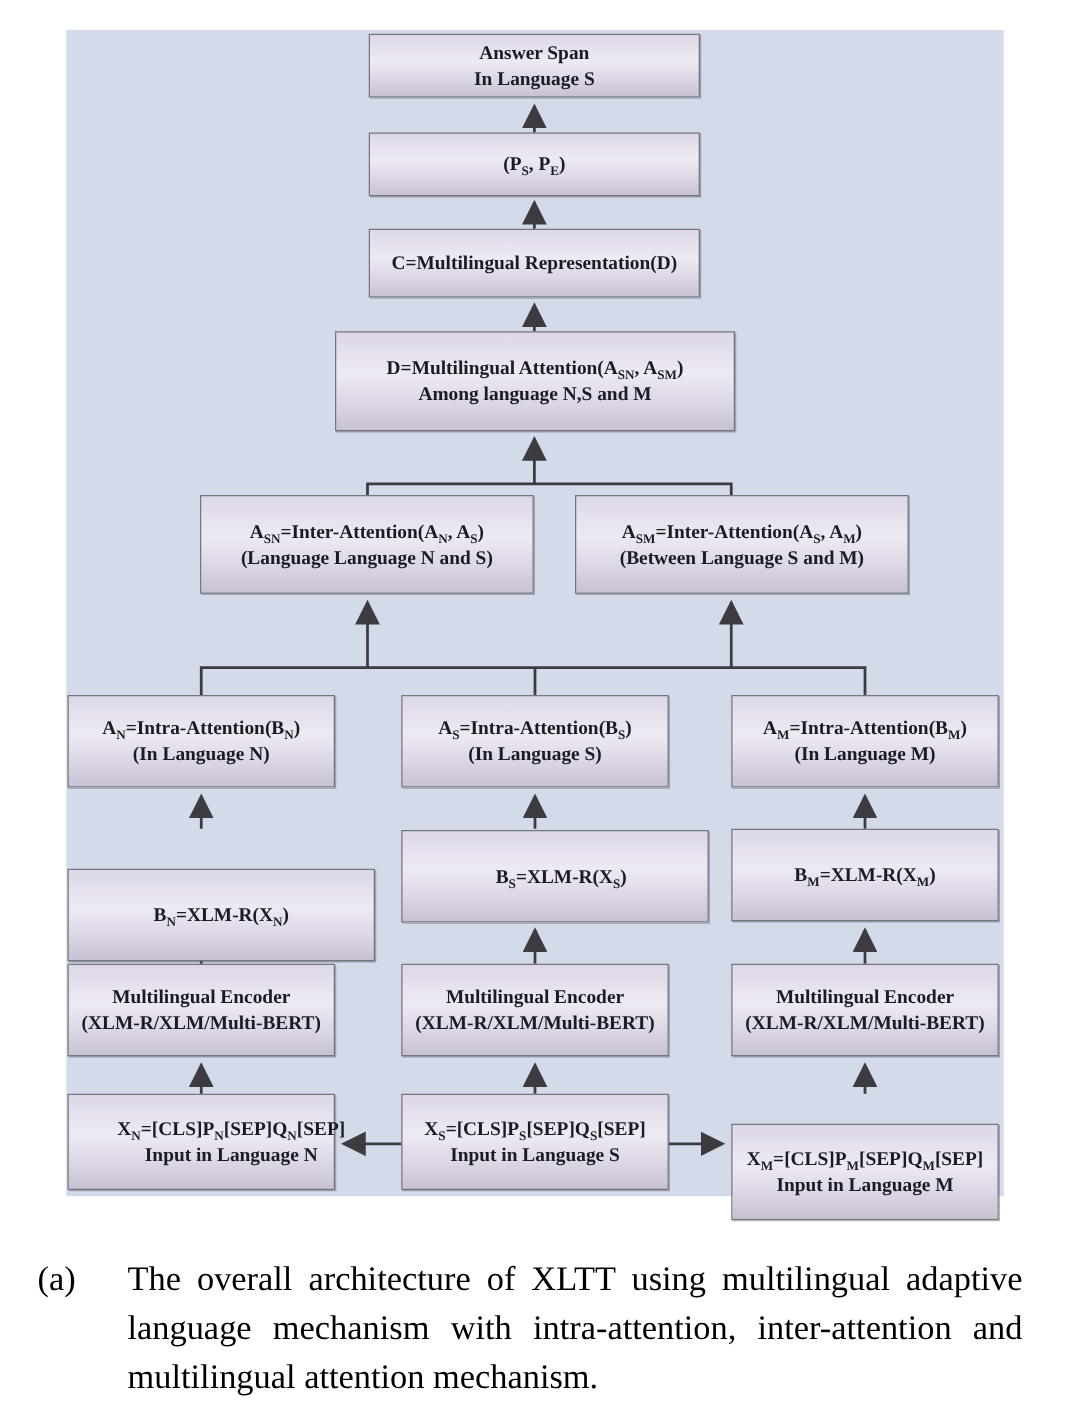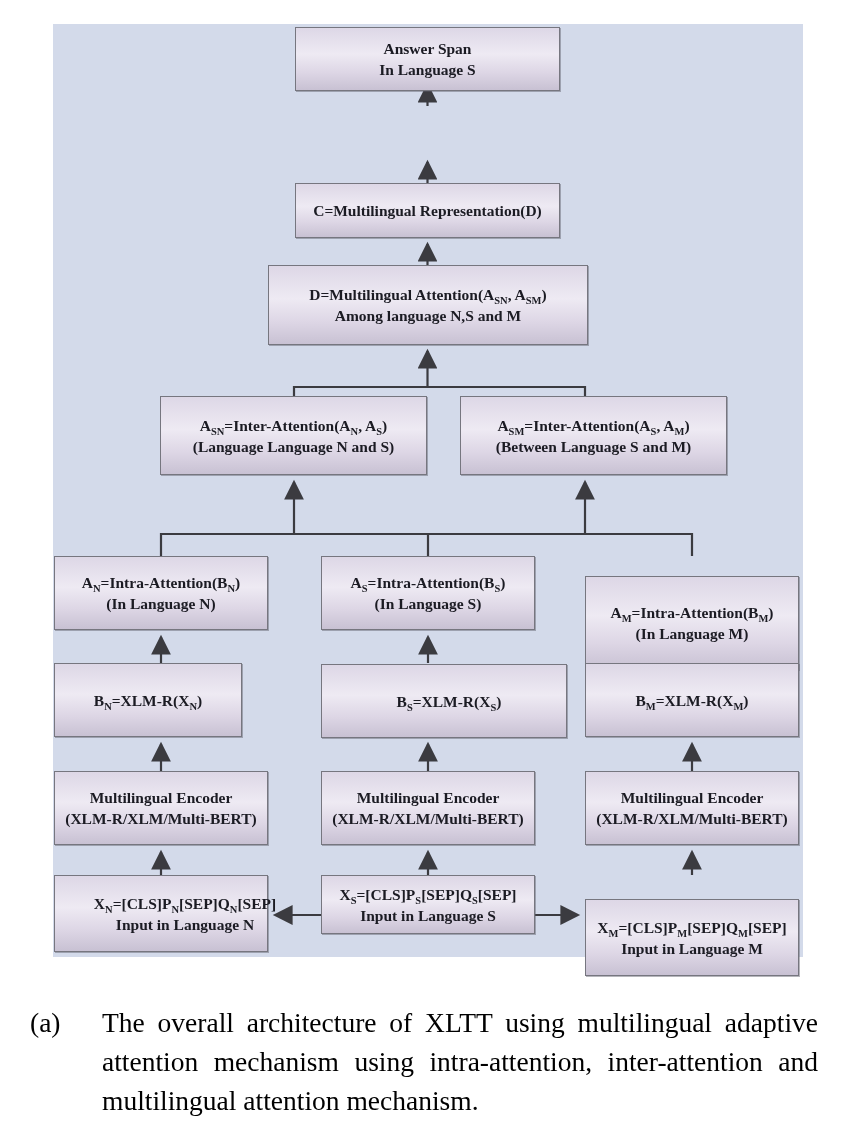--- a/index.html
+++ b/index.html
@@ -47,25 +47,28 @@
       <path d="M428,771 L428,744" marker-end="url(#ah)"></path>
       <path d="M692,771 L692,744" marker-end="url(#ah)"></path>
       <path d="M161,875 L161,852" marker-end="url(#ah)"></path>
       <path d="M428,875 L428,852" marker-end="url(#ah)"></path>
       <path d="M692,875 L692,852" marker-end="url(#ah)"></path>
       <path d="M321,915 L275,915" marker-end="url(#ah)"></path>
       <path d="M535,915 L578,915" marker-end="url(#ah)"></path>
     </g>
   </svg>
 
-  <div class="node" style="left:295px;top:27px;width:265px;height:64px;">
+  <div class="node" style="left:295px;top:27px;width:265px;height:51px;">
     <div class="l">Answer Span</div>
     <div class="l">In Language S</div>
   </div>
 
+  <div class="node" style="left:295px;top:106px;width:265px;height:51px;">
+    <div class="l">(P<sub>S</sub>, P<sub>E</sub>)</div>
+  </div>
 
   <div class="node" style="left:295px;top:183px;width:265px;height:55px;">
     <div class="l">C=Multilingual Representation(D)</div>
   </div>
 
   <div class="node" style="left:268px;top:265px;width:320px;height:80px;">
     <div class="l">D=Multilingual Attention(A<sub>SN</sub>, A<sub>SM</sub>)</div>
     <div class="l">Among language N,S and M</div>
   </div>
 
@@ -82,26 +85,26 @@
   <div class="node" style="left:54px;top:556px;width:214px;height:74px;">
     <div class="l">A<sub>N</sub>=Intra-Attention(B<sub>N</sub>)</div>
     <div class="l">(In  Language N)</div>
   </div>
 
   <div class="node" style="left:321px;top:556px;width:214px;height:74px;">
     <div class="l">A<sub>S</sub>=Intra-Attention(B<sub>S</sub>)</div>
     <div class="l">(In  Language S)</div>
   </div>
 
-  <div class="node" style="left:585px;top:556px;width:214px;height:94px;margin-top:20px;">
+  <div class="node" style="left:585px;top:556px;width:214px;height:74px;">
     <div class="l">A<sub>M</sub>=Intra-Attention(B<sub>M</sub>)</div>
     <div class="l">(In Language M)</div>
   </div>
 
-  <div class="node" style="left:54px;top:663px;width:188px;height:74px;">
+  <div class="node" style="left:54px;top:695px;width:246px;height:74px;">
     <div class="l">B<sub>N</sub>=XLM-R(X<sub>N</sub>)</div>
   </div>
 
   <div class="node" style="left:321px;top:664px;width:246px;height:74px;padding-left:10px;">
     <div class="l">B<sub>S</sub>=XLM-R(X<sub>S</sub>)</div>
   </div>
 
   <div class="node" style="left:585px;top:663px;width:214px;height:74px;">
     <div class="l">B<sub>M</sub>=XLM-R(X<sub>M</sub>)</div>
   </div>
@@ -119,27 +122,27 @@
   <div class="node" style="left:585px;top:771px;width:214px;height:74px;">
     <div class="l">Multilingual Encoder</div>
     <div class="l">(XLM-R/XLM/Multi-BERT)</div>
   </div>
 
   <div class="node" style="left:54px;top:875px;width:214px;height:77px;padding-left:48px;">
     <div class="l">X<sub>N</sub>=[CLS]P<sub>N</sub>[SEP]Q<sub>N</sub>[SEP]</div>
     <div class="l">Input in Language N</div>
   </div>
 
-  <div class="node" style="left:321px;top:875px;width:214px;height:59px;">
+  <div class="node" style="left:321px;top:875px;width:214px;height:77px;">
     <div class="l">X<sub>S</sub>=[CLS]P<sub>S</sub>[SEP]Q<sub>S</sub>[SEP]</div>
     <div class="l">Input in Language S</div>
   </div>
 
   <div class="node" style="left:585px;top:875px;width:214px;height:77px;margin-top:24px;">
     <div class="l">X<sub>M</sub>=[CLS]P<sub>M</sub>[SEP]Q<sub>M</sub>[SEP]</div>
     <div class="l">Input in Language M</div>
   </div>
 
   <div class="caption">
     <span class="cap-label">(a)</span>
-    <span class="cap-text">The overall architecture of XLTT using multilingual adaptive attention mechanism using intra-attention, inter-attention and multilingual attention mechanism.</span>
+    <span class="cap-text">The overall architecture of XLTT using multilingual adaptive language mechanism with intra-attention, inter-attention and multilingual attention mechanism.</span>
   </div>
 </div>
 
 </body></html>

